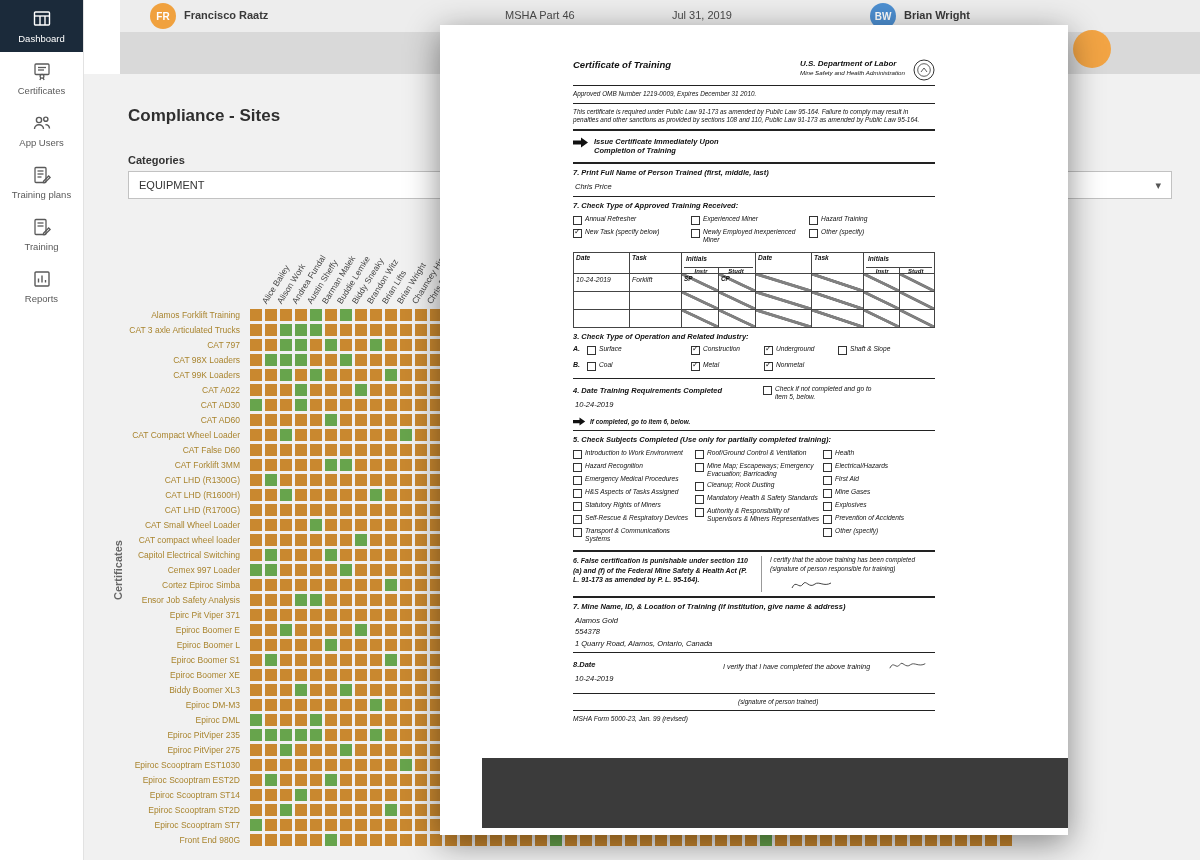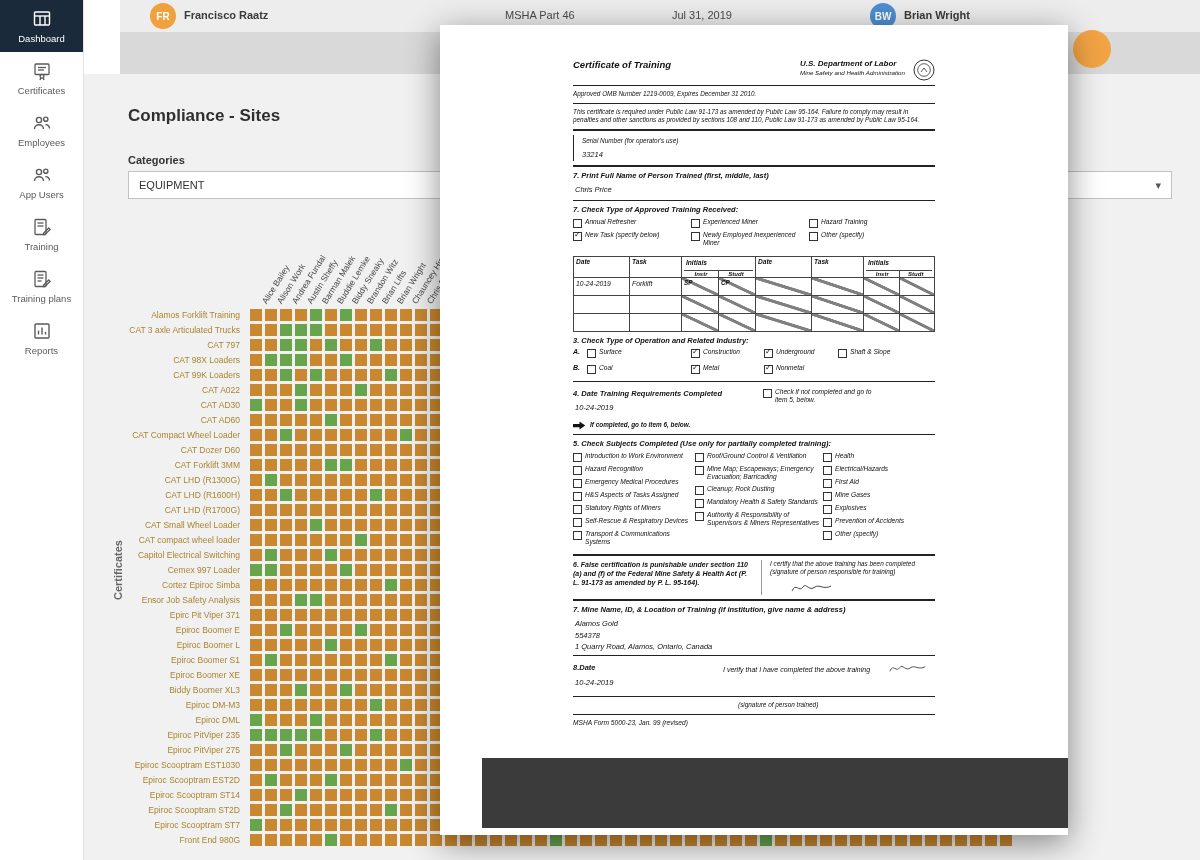--- a/index.html
+++ b/index.html
@@ -148,40 +148,34 @@
               <line x1="6" y1="6.5" x2="14" y2="6.5"></line>
               <line x1="6" y1="9" x2="12" y2="9"></line>
               <circle cx="10" cy="15.3" r="1.9"></circle>
               <path d="M8.9 16.9l-1 2.1M11.1 16.9l1 2.1"></path>
             </svg></span><div class="nav-label">Certificates</div></div>
         <div class="nav-item"><span><svg width="20" height="20" viewBox="0 0 20 20" fill="none" stroke="currentColor" stroke-width="1.4">
               <circle cx="7" cy="7" r="2.6"></circle>
               <path d="M2.5 16c0-2.5 2-4.2 4.5-4.2s4.5 1.7 4.5 4.2"></path>
               <circle cx="13.8" cy="6.2" r="2.1"></circle>
               <path d="M13.4 11.6c2.3 0.1 4.1 1.7 4.1 4"></path>
-            </svg></span><div class="nav-label">Employees</div></div>
-        <div class="nav-item"><span><svg width="20" height="20" viewBox="0 0 20 20" fill="none" stroke="currentColor" stroke-width="1.4">
-              <circle cx="7" cy="7" r="2.6"></circle>
-              <path d="M2.5 16c0-2.5 2-4.2 4.5-4.2s4.5 1.7 4.5 4.2"></path>
-              <circle cx="13.8" cy="6.2" r="2.1"></circle>
-              <path d="M13.4 11.6c2.3 0.1 4.1 1.7 4.1 4"></path>
             </svg></span><div class="nav-label">App Users</div></div>
-        <div class="nav-item"><span><svg width="20" height="20" viewBox="0 0 20 20" fill="none" stroke="currentColor" stroke-width="1.3">
-              <rect x="3" y="2.5" width="11" height="15" rx="1"></rect>
-              <line x1="5.5" y1="6" x2="11.5" y2="6"></line>
-              <line x1="5.5" y1="9" x2="11.5" y2="9"></line>
-              <path d="M11.5 16.2l5.2-5.2 1.4 1.4-5.2 5.2h-1.4v-1.4z"></path>
-            </svg></span><div class="nav-label">Training</div></div>
         <div class="nav-item"><span><svg width="20" height="20" viewBox="0 0 20 20" fill="none" stroke="currentColor" stroke-width="1.3">
               <rect x="3" y="2.5" width="11" height="15" rx="1"></rect>
               <line x1="5.5" y1="6" x2="11.5" y2="6"></line>
               <line x1="5.5" y1="9" x2="11.5" y2="9"></line>
               <line x1="5.5" y1="12" x2="9.5" y2="12"></line>
               <path d="M11.5 16.2l5.2-5.2 1.4 1.4-5.2 5.2h-1.4v-1.4z"></path>
             </svg></span><div class="nav-label">Training plans</div></div>
+        <div class="nav-item"><span><svg width="20" height="20" viewBox="0 0 20 20" fill="none" stroke="currentColor" stroke-width="1.3">
+              <rect x="3" y="2.5" width="11" height="15" rx="1"></rect>
+              <line x1="5.5" y1="6" x2="11.5" y2="6"></line>
+              <line x1="5.5" y1="9" x2="11.5" y2="9"></line>
+              <path d="M11.5 16.2l5.2-5.2 1.4 1.4-5.2 5.2h-1.4v-1.4z"></path>
+            </svg></span><div class="nav-label">Training</div></div>
         <div class="nav-item"><span><svg width="20" height="20" viewBox="0 0 20 20" fill="none" stroke="currentColor" stroke-width="1.4">
               <rect x="3" y="3" width="14" height="14" rx="1"></rect>
               <line x1="6.5" y1="13.5" x2="6.5" y2="9.5"></line>
               <line x1="10" y1="13.5" x2="10" y2="6.5"></line>
               <line x1="13.5" y1="13.5" x2="13.5" y2="11"></line>
             </svg></span><div class="nav-label">Reports</div></div>
       </div>
   </div>
 
   <div id="page-title">Compliance - Sites</div>
@@ -706,21 +700,21 @@
           <div class="cell" style="background: rgb(201, 136, 47);"></div>
           <div class="cell" style="background: rgb(201, 136, 47);"></div>
           <div class="cell" style="background: rgb(201, 136, 47);"></div>
           <div class="cell" style="background: rgb(201, 136, 47);"></div>
           <div class="cell" style="background: rgb(201, 136, 47);"></div>
           <div class="cell" style="background: rgb(201, 136, 47);"></div>
           <div class="cell" style="background: rgb(201, 136, 47);"></div>
         </div>
       </div>
       <div class="m-row">
-        <div class="m-label">CAT Dozer D60</div>
+        <div class="m-label">CAT False D60</div>
         <div class="m-cells">
           <div class="cell" style="background: rgb(201, 136, 47);"></div>
           <div class="cell" style="background: rgb(201, 136, 47);"></div>
           <div class="cell" style="background: rgb(201, 136, 47);"></div>
           <div class="cell" style="background: rgb(201, 136, 47);"></div>
           <div class="cell" style="background: rgb(201, 136, 47);"></div>
           <div class="cell" style="background: rgb(201, 136, 47);"></div>
           <div class="cell" style="background: rgb(201, 136, 47);"></div>
           <div class="cell" style="background: rgb(201, 136, 47);"></div>
           <div class="cell" style="background: rgb(201, 136, 47);"></div>
@@ -2244,23 +2238,25 @@
         </svg>
       </div>
 
       <div class="hr"></div>
       <div class="small">Approved OMB Number 1219-0009, Expires December 31 2010.</div>
       <div class="hr"></div>
       <div class="small">This certificate is required under Public Law 91-173 as amended by Public Law 95-164. Failure to comply may result in penalties and other sanctions as provided by sections 108 and 110, Public Law 91-173 as amended by Public Law 95-164.</div>
       <div class="hr2"></div>
 
       <div class="issue-row">
-        <div class="issue-right">
-          <div class="small">Serial Number (for operator's use)</div>
-          <div class="serial-val">33214</div>
+        <div class="issue-left">
+          <svg width="16" height="11" viewBox="0 0 16 11">
+              <polygon points="0,3.5 8,3.5 8,0.5 15,5.5 8,10.5 8,7.5 0,7.5" fill="#111"></polygon>
+            </svg>
+          <div class="issue-text">Issue Certificate Immediately Upon Completion of Training</div>
         </div>
       </div>
       <div class="hr2"></div>
 
       <div class="q-label">7. Print Full Name of Person Trained (first, middle, last)</div>
       <div class="q-value">Chris Price</div>
       <div class="hr"></div>
 
       <div class="q-label">7. Check Type of Approved Training Received:</div>
       <div id="q2-grid" class="check-grid">

